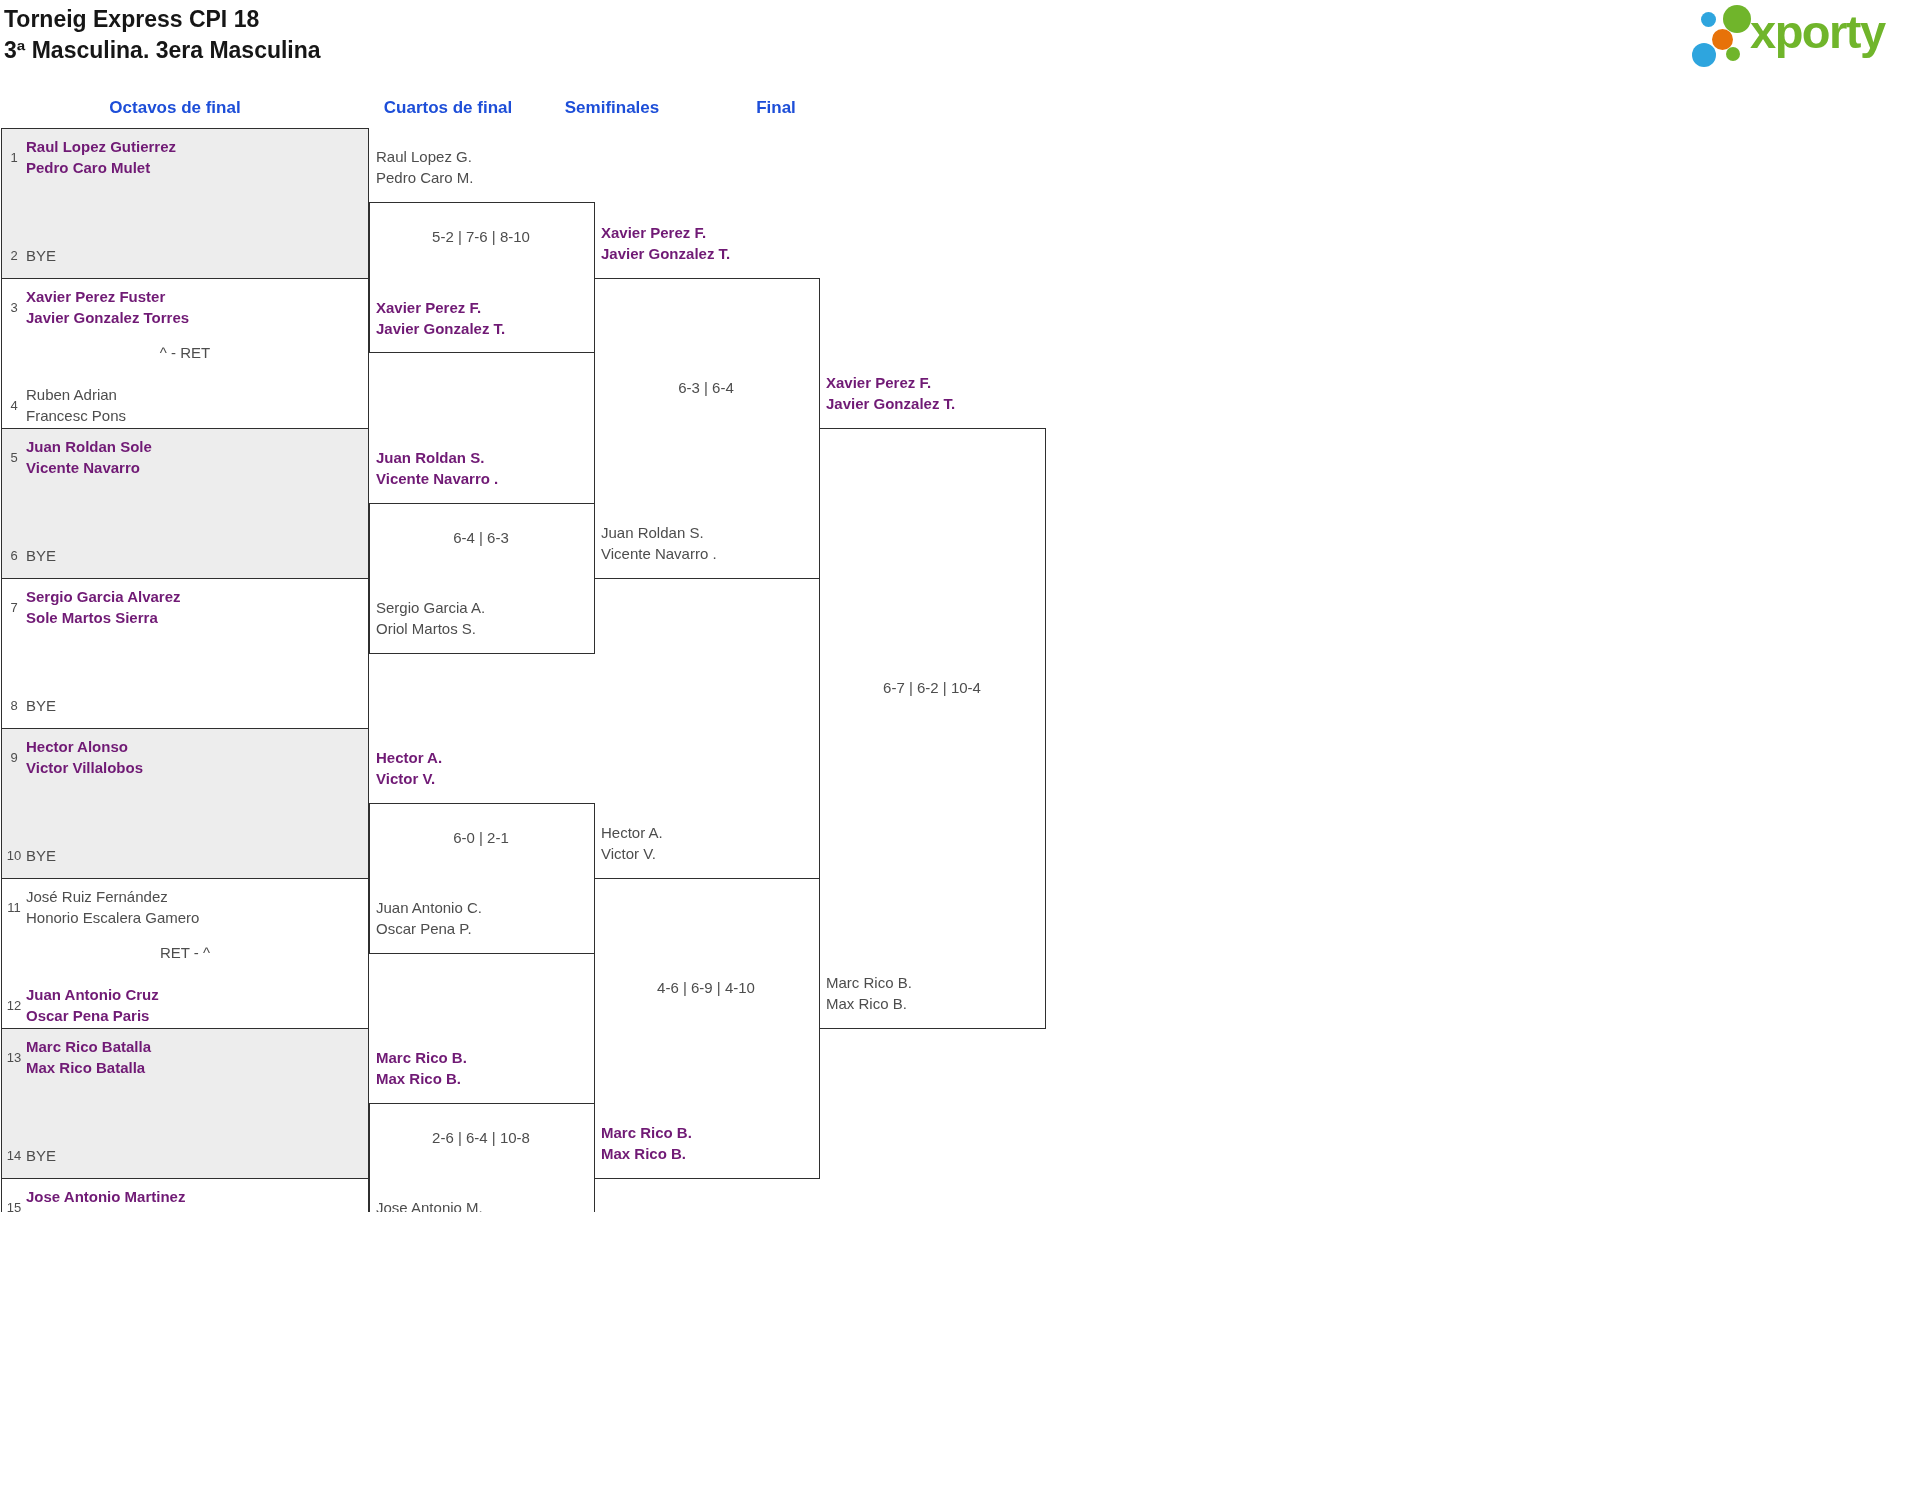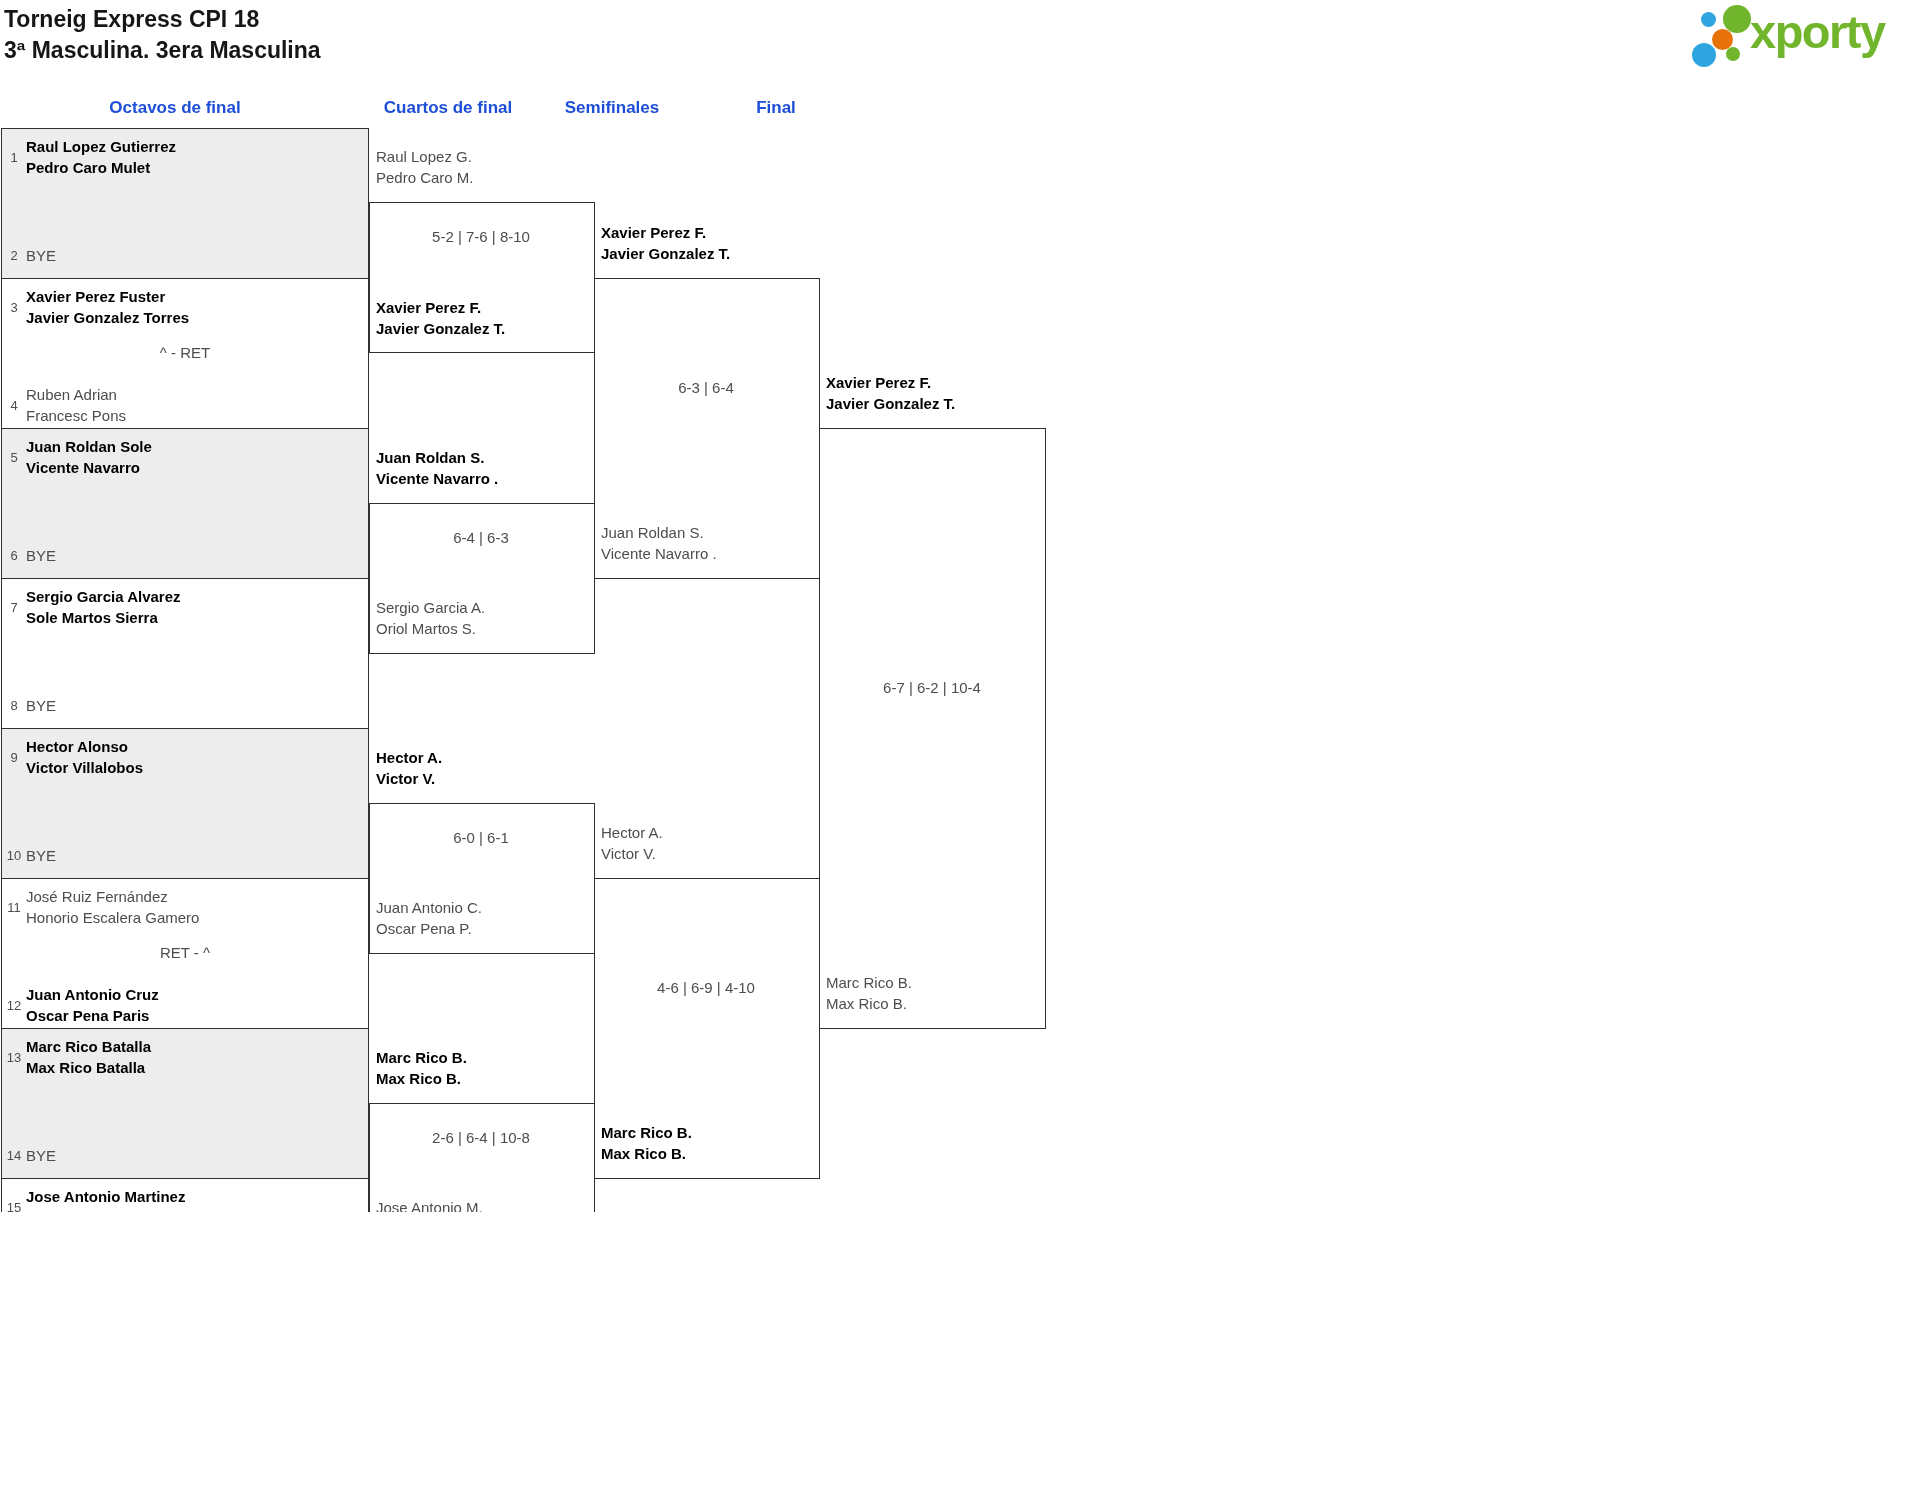--- a/index.html
+++ b/index.html
@@ -8,21 +8,21 @@
     background:#ffffff; font-family:"Liberation Sans", sans-serif; color:#161616;
   }
   .title-line { font-size:23px; font-weight:700; line-height:31px; color:#161616; white-space:nowrap; }
   .colhead { position:absolute; top:98px; transform:translateX(-50%); font-size:17px; font-weight:600; color:#1d4ed8; white-space:nowrap; }
   .box { position:absolute; border:1px solid #2f2f2f; box-sizing:border-box; background:transparent; }
   .box.gray { background:#ededed; }
   .mslot { position:absolute; left:5px; display:flex; align-items:center; height:42px; }
   .seed { width:18px; flex:none; text-align:center; font-size:13px; color:#4d4d4d; }
   .names { margin-left:3px; }
   .name { font-size:15px; line-height:21px; white-space:nowrap; }
-  .w { font-weight:700; color:#000000; }
+  .w { font-weight:700; color:#701a75; }
   .l { font-weight:400; color:#4d4d4d; }
   .bye { font-size:15px; color:#4d4d4d; }
   .plabel { position:absolute; }
   .scoretxt { position:absolute; width:200px; text-align:center; font-size:15px; line-height:22px; color:#4d4d4d; white-space:nowrap; }
   
   .dot { position:absolute; border-radius:50%; }
   .logo-text { position:absolute; left:1750px; top:0px; font-size:47px; line-height:64px; font-weight:800; letter-spacing:-1.5px; color:#70b52b; }
 </style>
 </head>
 <body>
@@ -200,21 +200,21 @@
   <div class="scoretxt" style="left:381px; top:527px;">6-4 | 6-3</div>
   <div class="plabel" style="left:376px; top:597px;">
     <div class="name l">Sergio Garcia A.</div>
     <div class="name l">Oriol Martos S.</div>
   </div>
 
   <div class="plabel" style="left:376px; top:747px;">
     <div class="name w">Hector A.</div>
     <div class="name w">Victor V.</div>
   </div>
-  <div class="scoretxt" style="left:381px; top:827px;">6-0 | 6-1</div>
+  <div class="scoretxt" style="left:381px; top:827px;">6-0 | 2-1</div>
   <div class="plabel" style="left:376px; top:897px;">
     <div class="name l">Juan Antonio C.</div>
     <div class="name l">Oscar Pena P.</div>
   </div>
 
   <div class="plabel" style="left:376px; top:1047px;">
     <div class="name w">Marc Rico B.</div>
     <div class="name w">Max Rico B.</div>
   </div>
   <div class="scoretxt" style="left:381px; top:1127px;">2-6 | 6-4 | 10-8</div>

